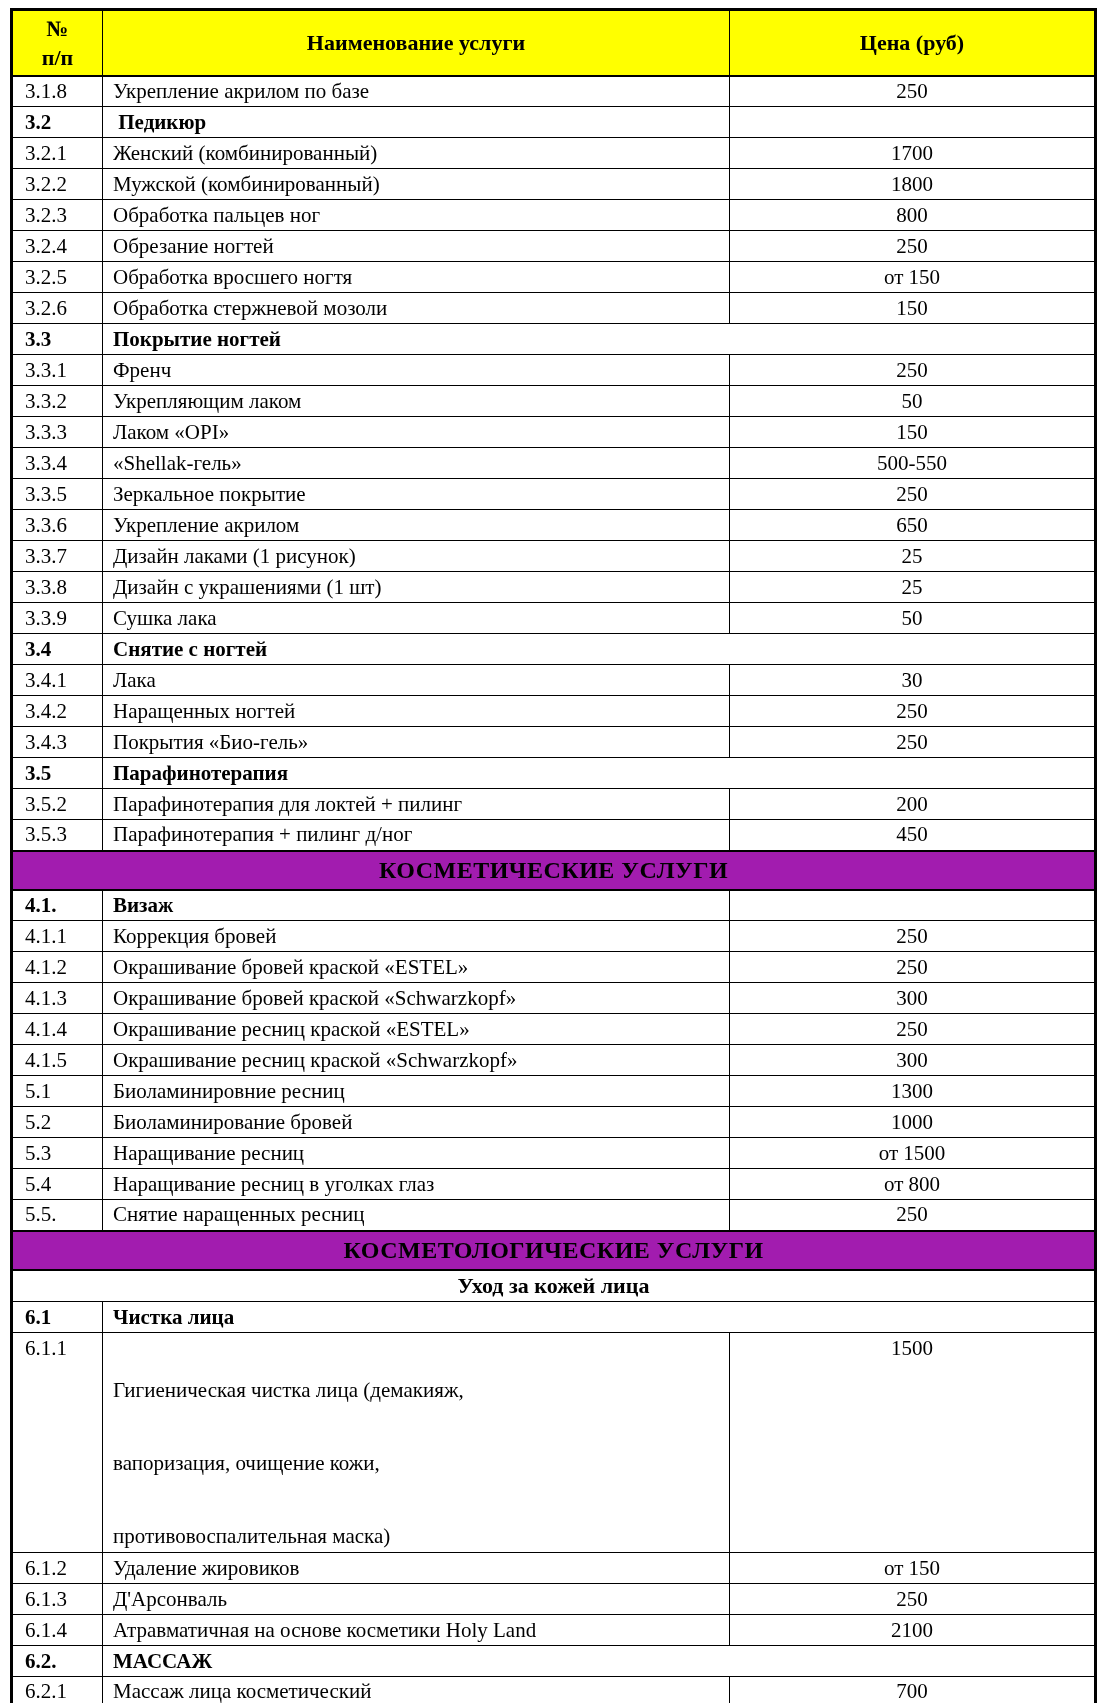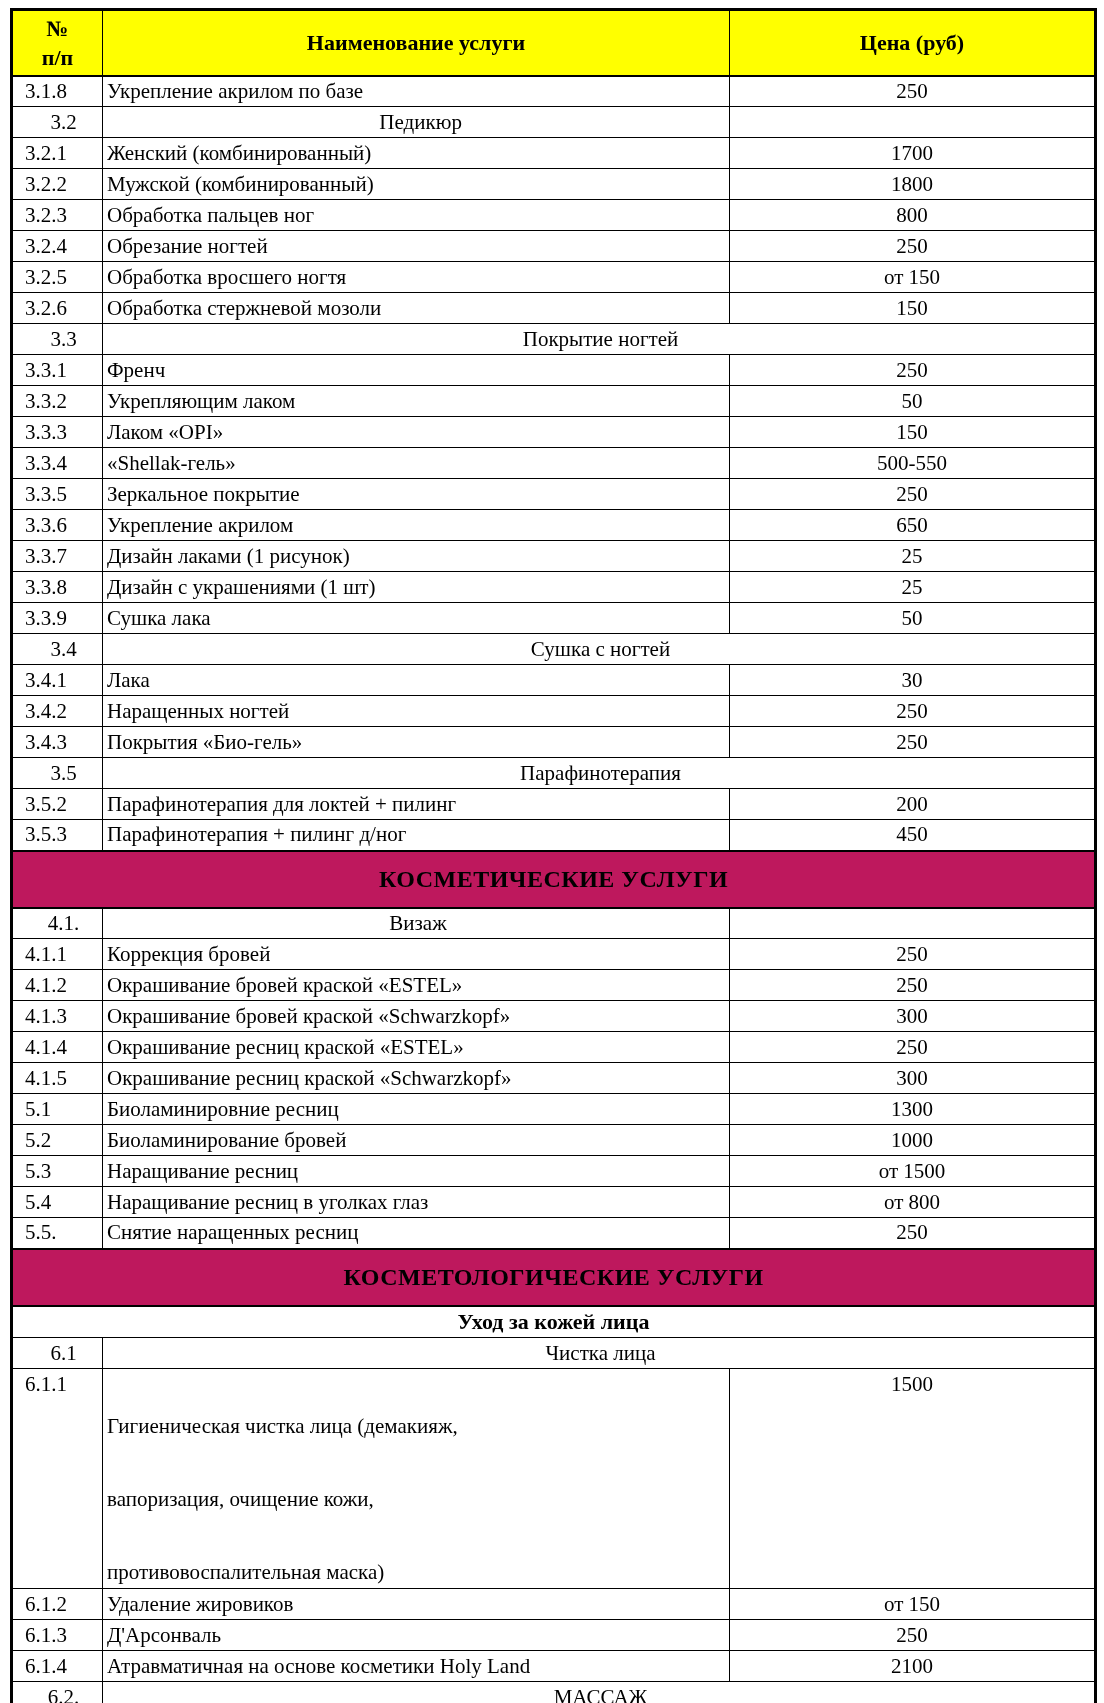--- a/index.html
+++ b/index.html
@@ -44,29 +44,29 @@
     border-bottom: 2px solid #000000;
     line-height: 29px;
   }
   td {
     font-size: 21px;
     height: 31px;
     vertical-align: middle;
     padding: 0;
   }
   td.cell-num  { padding-left: 12px; text-align: left; }
-  td.cell-name { padding-left: 4px; text-align: left; }
+  td.cell-name { padding-left: 10px; text-align: left; }
   td.cell-price { text-align: center; }
-  tr.section td { font-weight: normal; text-align: center; }
+  tr.section td { font-weight: bold; }
   td.banner {
-    background: #be185d;
+    background: #a21caf;
     text-align: center;
     font-weight: bold;
     font-size: 24px;
-    height: 57px;
+    height: 39px;
     border-top: 2px solid #000000;
     border-bottom: 2px solid #000000;
     letter-spacing: 0.5px;
   }
   td.subheader {
     text-align: center;
     font-weight: bold;
     font-size: 22px;
     height: 32px;
   }
@@ -184,21 +184,21 @@
             <td class="cell-name">Дизайн с украшениями (1 шт)</td>
             <td class="cell-price">25</td>
           </tr>
           <tr>
             <td class="cell-num">3.3.9</td>
             <td class="cell-name">Сушка лака</td>
             <td class="cell-price">50</td>
           </tr>
           <tr class="section">
             <td class="cell-num">3.4</td>
-            <td class="cell-name" colspan="2">Сушка с ногтей</td>
+            <td class="cell-name" colspan="2">Снятие с ногтей</td>
           </tr>
           <tr>
             <td class="cell-num">3.4.1</td>
             <td class="cell-name">Лака</td>
             <td class="cell-price">30</td>
           </tr>
           <tr>
             <td class="cell-num">3.4.2</td>
             <td class="cell-name">Наращенных ногтей</td>
             <td class="cell-price">250</td>

